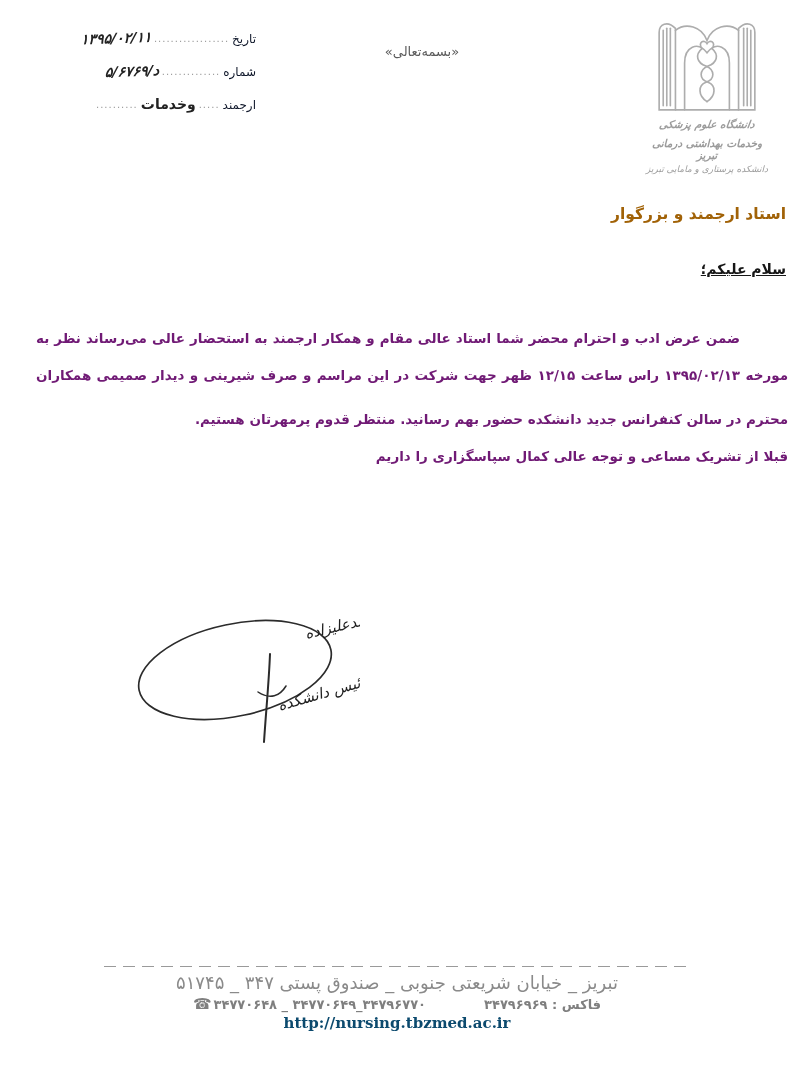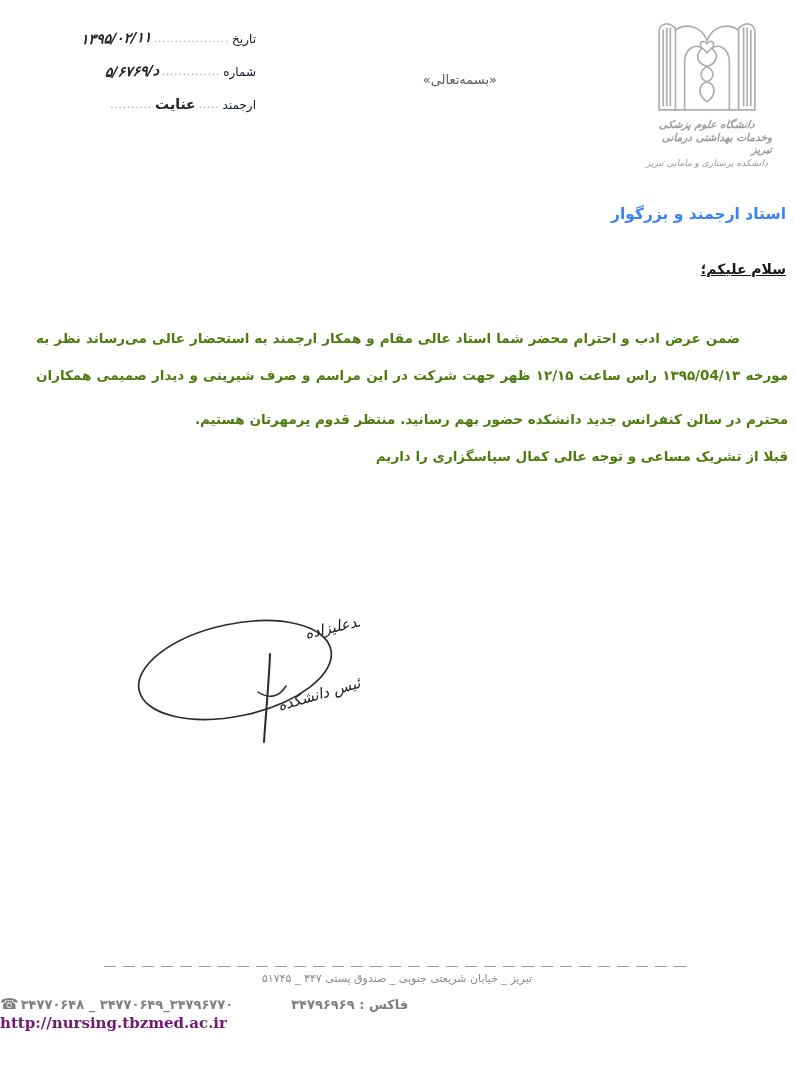--- a/index.html
+++ b/index.html
@@ -13,72 +13,72 @@
   
   .lh-fields { position:absolute; top:30px; left:38px; width:218px; direction:rtl; }
   .lh-row { display:flex; align-items:baseline; margin-bottom:14px; height:19px; white-space:nowrap; }
   .lh-label { font-size:12px; color:#0f172a; }
   .lh-dots { font-size:10px; color:#9a9a9a; letter-spacing:1px; margin:0 3px; position:relative; top:-1px; }
   .lh-value { font-size:14px; font-weight:700; color:#222; }
   .handwritten { transform:rotate(-2deg) skewX(-4deg); display:inline-block; font-style:italic; }
 
   
   .besmellah {
-    position:absolute; top:44px; left:347px; width:150px; 
-    font-size:13px; color:#5a5a5a; direction:rtl;margin-top:28px;
+    position:absolute; top:44px; left:347px; width:150px; text-align:center;
+    font-size:13px; color:#5a5a5a; direction:rtl;
   }
 
   
   .logo-block { position:absolute; top:12px; left:642px; width:130px; text-align:center; }
   .logo-emblem { display:block; margin:0 auto; }
   .logo-text { direction:rtl; color:#9b9b9b; font-style:italic; margin-top:2px; }
   .logo-t1 { font-size:10.5px; font-weight:600; transform:skewX(-8deg); }
-  .logo-t2 { font-size:10.5px; font-weight:700; margin-top:1px;text-align:right; }
+  .logo-t2 { font-size:10.5px; font-weight:700; margin-top:7px; }
   .logo-t3 { font-size:9px; margin-top:3px; }
 
   
   .salutation {
     position:absolute; top:205px; right:8px; left:300px; direction:rtl; text-align:right;
-    font-size:15.5px; font-weight:800; color:#3b82f6;
+    font-size:15.5px; font-weight:800; color:#a16207;
   }
   .greeting {
     position:absolute; top:261px; right:8px; left:500px; direction:rtl; text-align:right;
     font-size:14px; font-weight:700; text-decoration:underline; color:#161616;
   }
   .body-text { position:absolute; top:320px; left:36px; right:6px; direction:rtl; }
   .body-line {
-    font-size:13.5px; font-weight:600; color:#4d7c0f; line-height:37px; height:37px;
+    font-size:13.5px; font-weight:600; color:#701a75; line-height:37px; height:37px;
     text-align:justify; text-align-last:justify; white-space:nowrap;
   }
   .body-line.indent { padding-right:48px; }
   .body-line.endline { text-align:left; text-align-last:right; }
   .body-line.gap { margin-top:7px; }
 
   
   .signature-block { position:absolute; top:596px; left:130px; width:230px; height:150px; }
 
   
   .footer-sep {
     position:absolute; top:966px; left:104px; width:586px; height:1px;
     background:repeating-linear-gradient(90deg,#9a9a9a 0 12px, transparent 12px 19px);
   }
   .footer-address {
     position:absolute; top:972px; left:0; right:0; text-align:center; direction:rtl;
-    font-size:11px; color:#8a8a8a;
+    font-size:18px; color:#8a8a8a;
   }
   .footer-phones {
-    position:absolute; top:995px; left:0; right:0; display:flex; justify-content:flex-start;
+    position:absolute; top:995px; left:0; right:0; display:flex; justify-content:center;
     align-items:baseline; gap:58px; color:#7f7f7f; font-size:13px;
   }
   .phones-group { direction:ltr; font-weight:600; letter-spacing:0.5px; }
   .phone-icon { font-size:15px; margin-right:2px; color:#7f7f7f; }
   .fax-group { direction:rtl; font-weight:600; }
   .footer-url {
-    position:absolute; top:1014px; left:0; right:0; 
-    font-family:"DejaVu Serif", serif; font-weight:700; font-size:15px; color:#701a75;
+    position:absolute; top:1014px; left:0; right:0; text-align:center;
+    font-family:"DejaVu Serif", serif; font-weight:700; font-size:15px; color:#0c4a6e;
   }
 </style>
 </head>
 <body>
 
 <div class="page">
 
   <div class="lh-fields">
     <div class="lh-row">
       <span class="lh-label">تاریخ</span>
@@ -86,21 +86,21 @@
       <span class="lh-value handwritten" dir="ltr">۱۳۹۵/۰۲/۱۱</span>
     </div>
     <div class="lh-row">
       <span class="lh-label">شماره</span>
       <span class="lh-dots">..............</span>
       <span class="lh-value handwritten" dir="ltr">۵/د/۶۷۶۹</span>
     </div>
     <div class="lh-row">
       <span class="lh-label">ارجمند</span>
       <span class="lh-dots">.....</span>
-      <span class="lh-value">عنایت</span>
+      <span class="lh-value">وخدمات</span>
       <span class="lh-dots">..........</span>
     </div>
   </div>
 
   <div class="besmellah">«بسمه‌تعالی»</div>
 
   <div class="logo-block">
     <svg class="logo-emblem" width="112" height="104" viewBox="0 0 110 102" fill="none">
       <g stroke="#adadad" stroke-width="1.6" fill="none" stroke-linecap="round">
 
@@ -130,21 +130,21 @@
       <div class="logo-t3">دانشکده پرستاری و مامایی تبریز</div>
     </div>
   </div>
 
   <div class="salutation">استاد ارجمند و بزرگوار</div>
 
   <div class="greeting">سلام علیکم؛</div>
 
   <div class="body-text">
     <div class="body-line indent">ضمن عرض ادب و احترام محضر شما استاد عالی مقام و همکار ارجمند به استحضار عالی می‌رساند نظر به</div>
-    <div class="body-line">مورخه  ۱۳۹۵/04/۱۳ راس ساعت ۱۲/۱۵ ظهر جهت شرکت در این مراسم و صرف شیرینی و دیدار صمیمی همکاران</div>
+    <div class="body-line">مورخه  ۱۳۹۵/۰۲/۱۳ راس ساعت ۱۲/۱۵ ظهر جهت شرکت در این مراسم و صرف شیرینی و دیدار صمیمی همکاران</div>
     <div class="body-line endline gap">محترم در سالن کنفرانس جدید دانشکده حضور بهم رسانید. منتظر قدوم پرمهرتان هستیم.</div>
     <div class="body-line endline">قبلا از تشریک مساعی و توجه عالی کمال سپاسگزاری را داریم</div>
   </div>
 
   <div class="signature-block">
     <svg width="230" height="150" viewBox="0 0 230 150" fill="none">
       <g stroke="#2b2b2b" fill="none" stroke-linecap="round">
         <ellipse cx="105" cy="74" rx="98" ry="46" stroke-width="1.7" transform="rotate(-12 105 74)"></ellipse>
         <path d="M140,58 C139,85 136,115 134,146" stroke-width="2"></path>
         <path d="M128,96 C140,104 150,100 156,90" stroke-width="1.5"></path>

